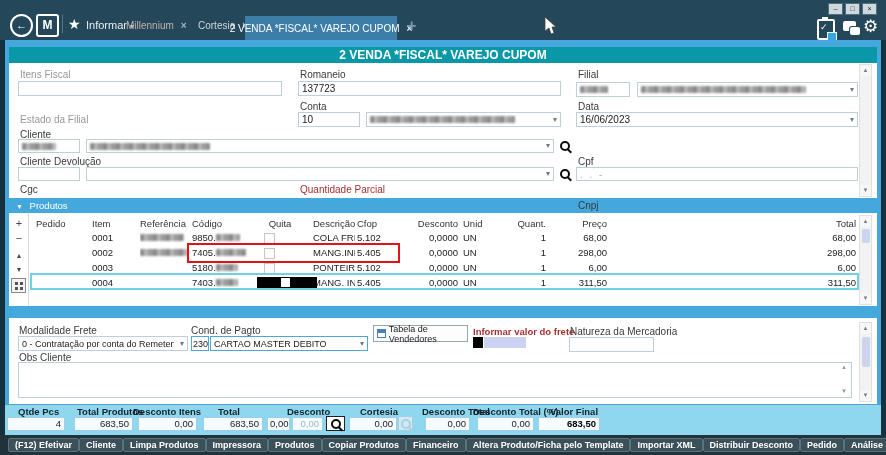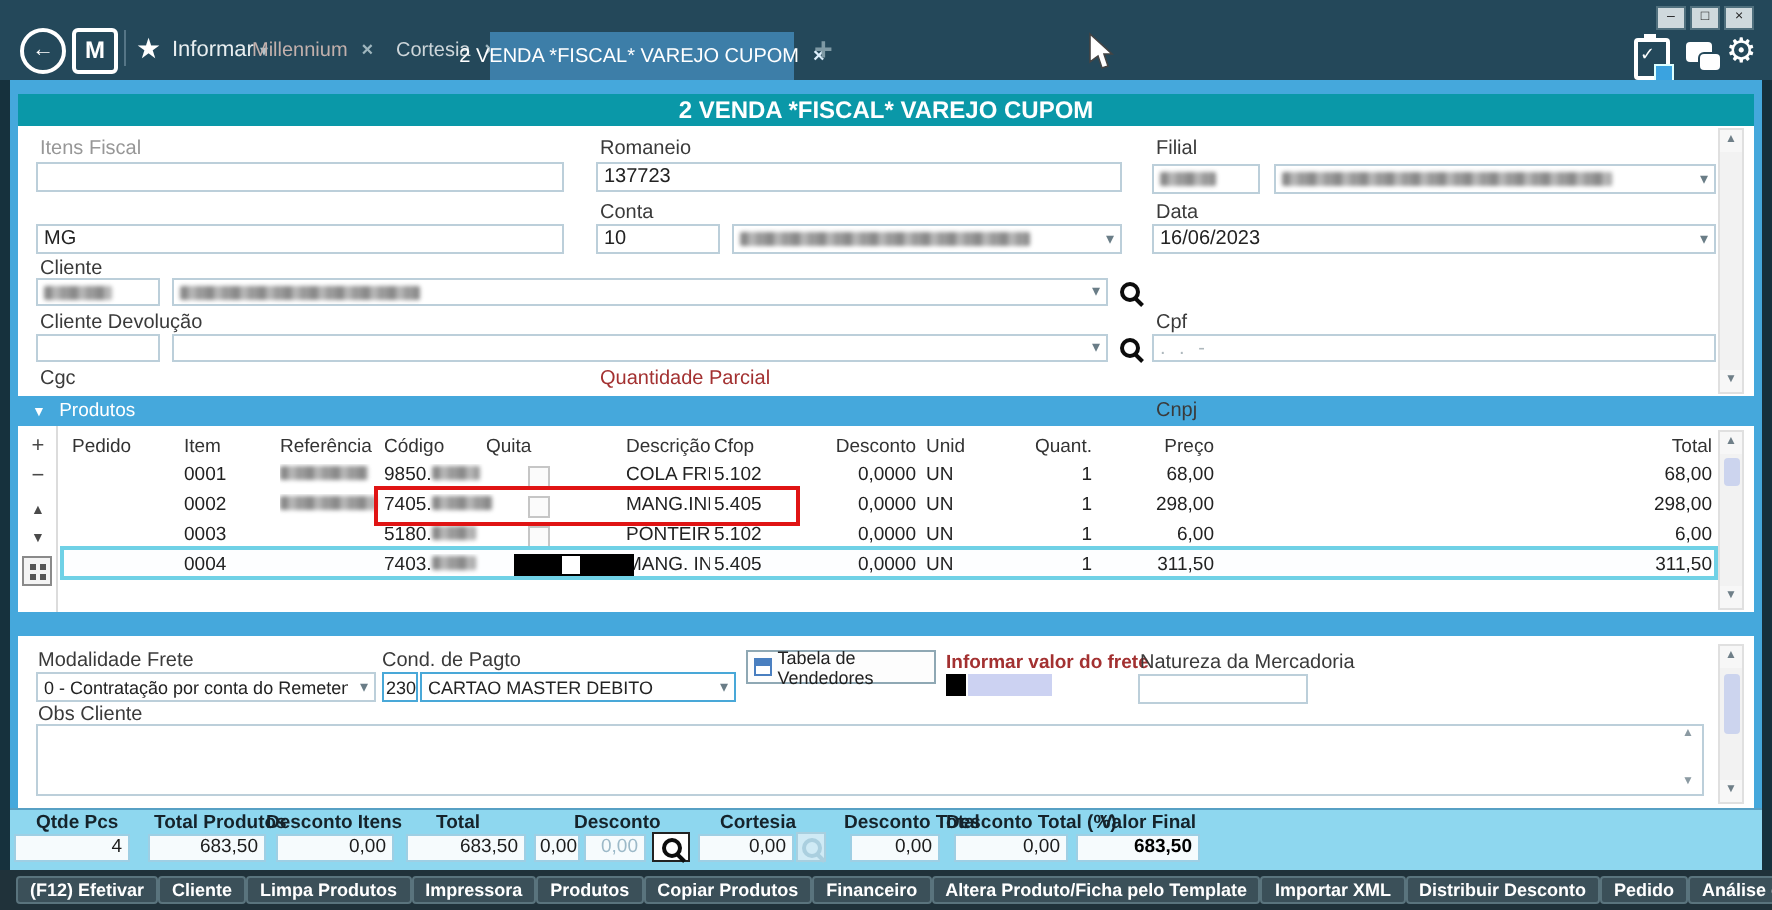--- a/index.html
+++ b/index.html
@@ -51,21 +51,21 @@
   
   .pbar{position:absolute;left:9px;top:199px;width:868px;height:14px;color:#fff;font-size:9.5px;line-height:14px}
   .gtool{position:absolute;font-size:11px;color:#4a4a4a;width:16px;text-align:center;line-height:10px}
   .grow{position:absolute;left:30px;width:828px;height:14px}
   .gc{position:absolute;top:1px;height:12px;font-size:9.5px;color:#222;white-space:nowrap;overflow:hidden}
   .ghead .gc{color:#333}
   .c-pedido{left:6px;width:52px}
   .c-item{left:62px;width:44px}
   .c-ref{left:110px;width:50px}
   .c-cod{left:162px;width:68px}
-  .c-quita{left:213px;width:36px;}
+  .c-quita{left:232px;width:36px;text-align:center}
   .c-desc{left:283px;width:42px}
   .c-cfop{left:327px;width:32px}
   .c-descto{left:383px;width:45px;text-align:right}
   .c-unid{left:433px;width:26px}
   .c-quant{left:480px;width:36px;text-align:right}
   .c-preco{left:522px;width:55px;text-align:right}
   .c-total{left:706px;width:120px;text-align:right}
   .ckbox{position:absolute;width:9px;height:9px;border:1px solid #c6c6c6;background:#fbfbfb}
   .selrow{position:absolute;left:30px;top:273px;width:829px;height:17px;border:2px solid #6fd1e6;box-sizing:border-box;background:#fdfeff}
   .redrect{position:absolute;left:187px;top:243px;width:209px;height:16px;border:2px solid #e01414}
@@ -140,23 +140,20 @@
   <div class="lbl" style="left:578px;top:69px">Filial</div>
   <div class="input" style="left:576px;top:82px;width:54px;height:15px">
       <span class="redact" style="width:28px"></span>
     </div>
   <div class="input" style="left:637px;top:82px;width:221px;height:15px">
       <span class="redact" style="width:165px"></span>
       <span class="chev">▾</span>
     </div>
 
   <div class="lbl lbl-gray" style="left:20px;top:114px">Estado da Filial</div>
-  <div class="input" style="left:18px;top:112px;width:264px;height:15px">
-      <span>MG</span>
-    </div>
 
   <div class="lbl" style="left:300px;top:101px">Conta</div>
   <div class="input" style="left:298px;top:112px;width:62px;height:15px">
       <span>10</span>
     </div>
   <div class="input" style="left:366px;top:112px;width:195px;height:15px">
       <span class="redact" style="width:145px"></span>
       <span class="chev">▾</span>
     </div>
 

